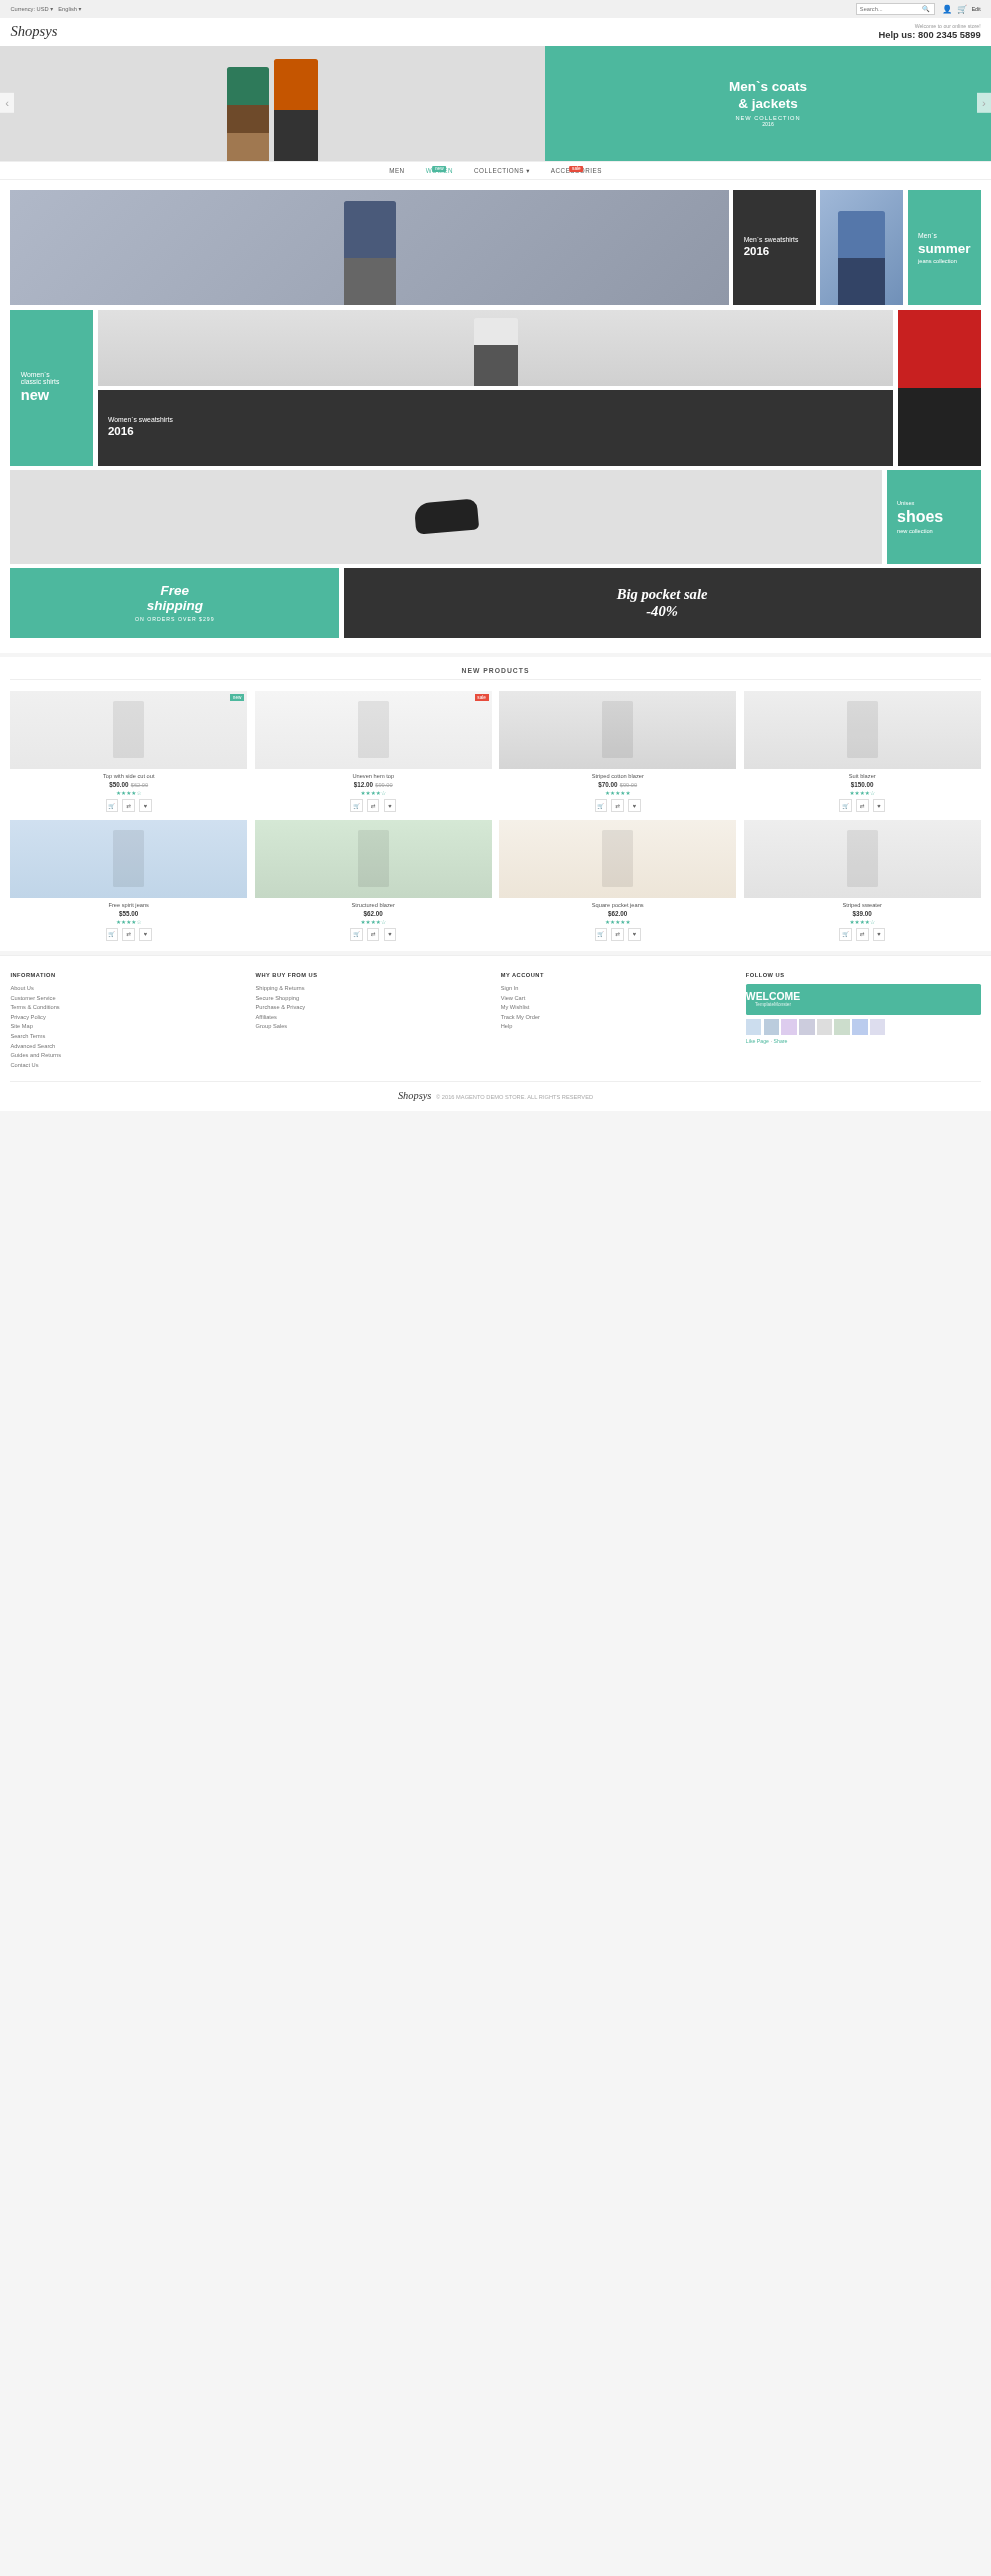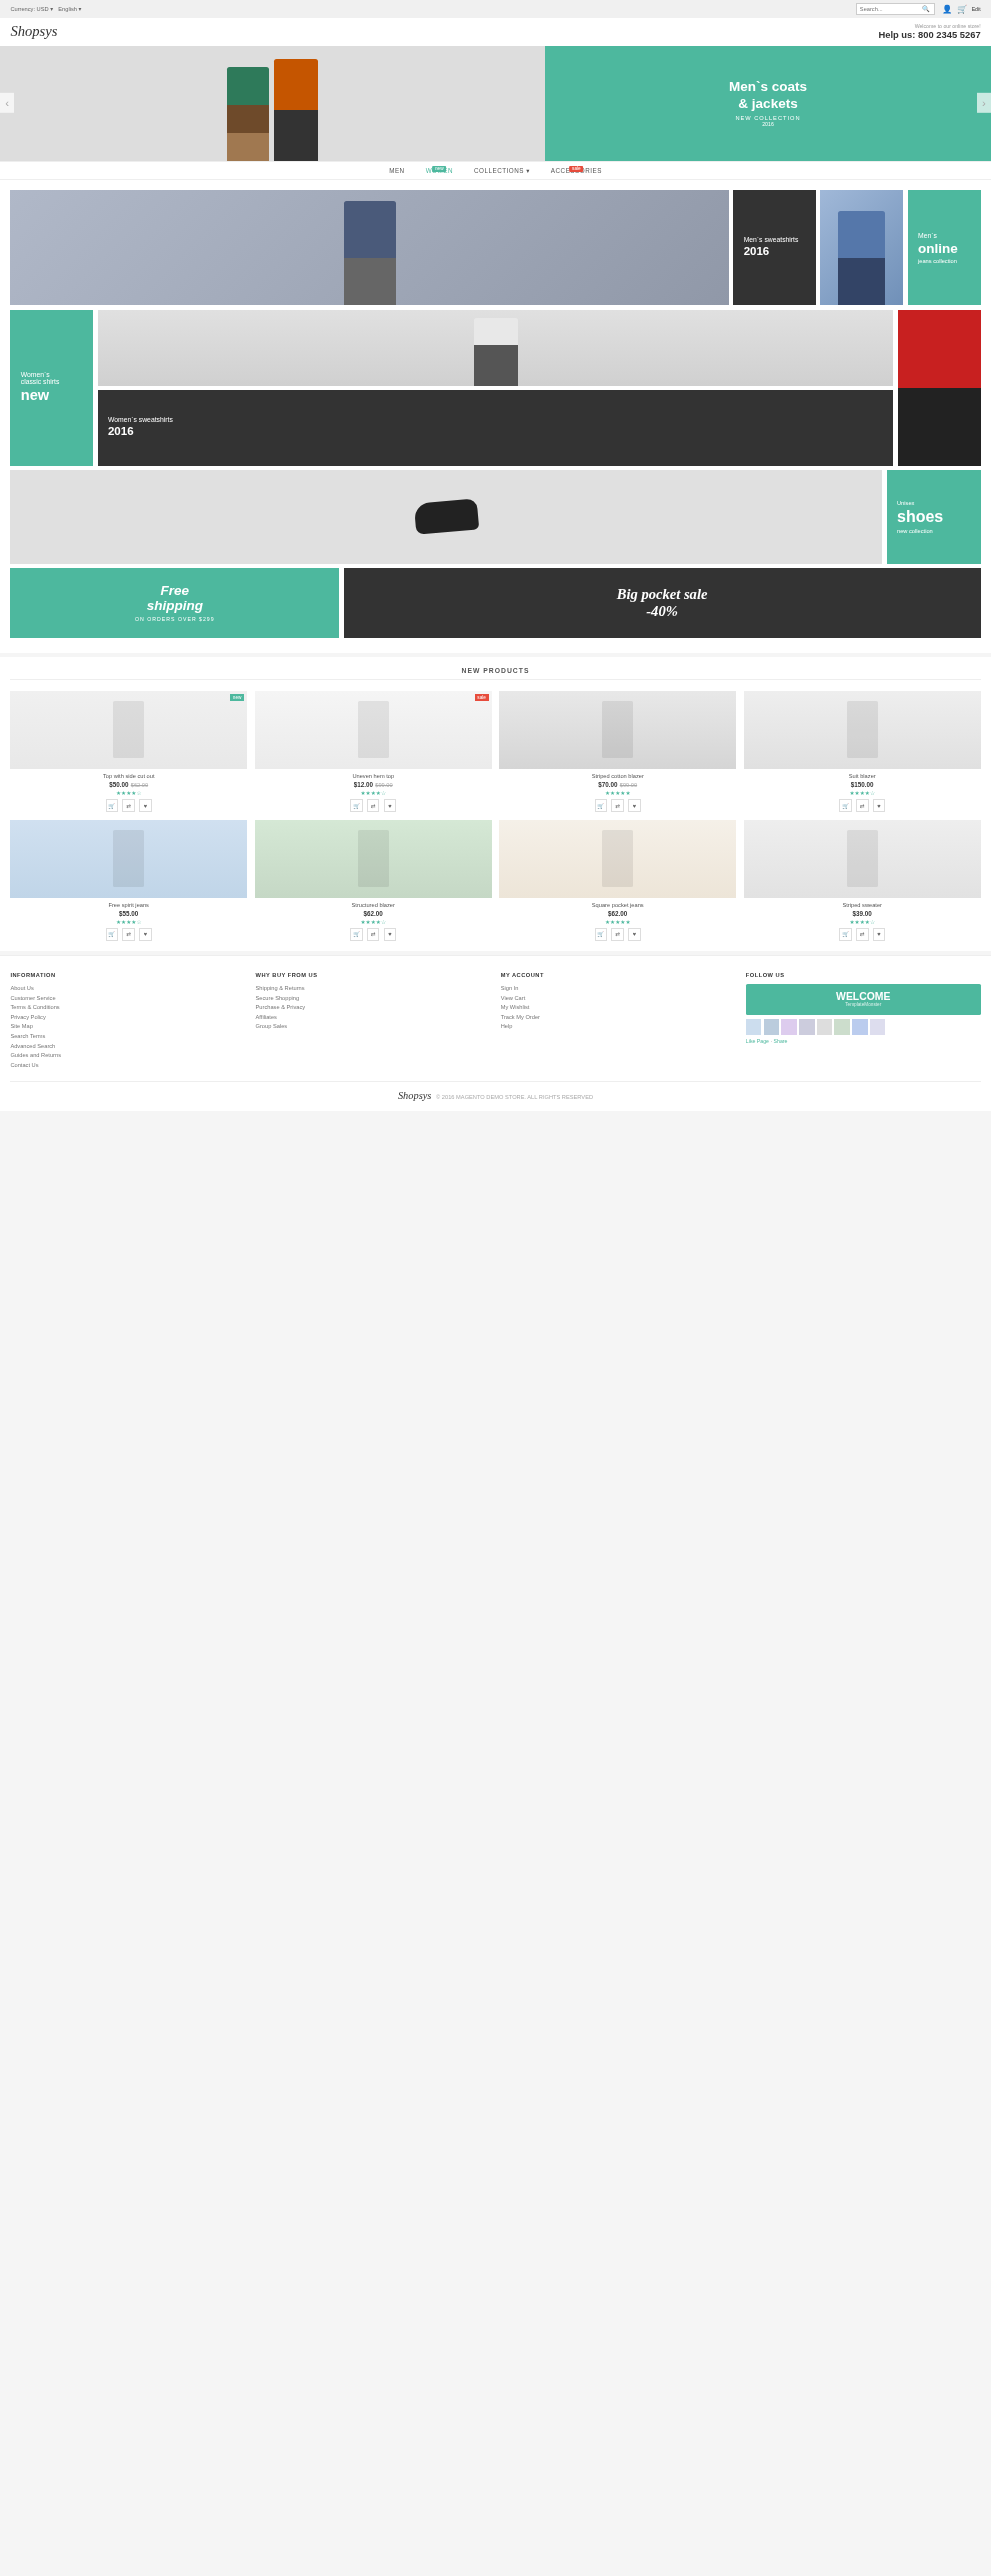--- a/index.html
+++ b/index.html
@@ -85,21 +85,21 @@
     .p-img-7 { background: linear-gradient(180deg, #f5f0e8 0%, #ede5d8 100%); }
     .p-img-8 { background: linear-gradient(180deg, #eeeeee 0%, #e2e2e2 100%); }
 
     
     footer { background: #fff; border-top: 0.5px solid #eee; padding: 15.6px 10.4px 10.4px; margin-top: 4.2px; }
     .footer-grid { display: grid; grid-template-columns: 1fr 1fr 1fr 1fr; gap: 10.4px; }
     .footer-col h4 { font-size: 5.7px; font-weight: bold; text-transform: uppercase; letter-spacing: 0.5px; color: #333; margin-bottom: 6.3px; }
     .footer-col ul { list-style: none; }
     .footer-col ul li { margin-bottom: 2.6px; }
     .footer-col ul li a { text-decoration: none; color: #777; font-size: 5.7px; }
-    .footer-follow-img { background: #4db89e; color: #fff; width: 100%; height: 31px; display: flex; align-items: center; justify-content: center; font-size: 5.7px; text-align: center; margin-bottom: 4.2px; border-radius: 1.6px; }
+    .footer-follow-img { background: #4db89e; color: #fff; width: 100%; height: 31px; display: flex; align-items: center; justify-content: flex-start; font-size: 5.7px; text-align: center; margin-bottom: 4.2px; border-radius: 1.6px; }
     .footer-social-row { display: flex; gap: 2.1px; flex-wrap: wrap; }
     .footer-social-thumb { width: 15.6px; height: 15.6px; background: #ddd; }
     .footer-bottom { text-align: center; margin-top: 10.4px; padding-top: 7.8px; border-top: 0.5px solid #eee; font-size: 5.7px; color: #aaa; }
     .footer-logo { font-family: Georgia, serif; font-style: italic; font-size: 10.4px; color: #333; margin-right: 3.1px; }
 
     
     .figure-man1 { width: 42px; height: 94px; background: linear-gradient(180deg, #2e7a5a 0 40%, #6e4a2a 40% 70%, #a07850 70%); border-radius: 2.6px 2.6px 0 0; }
     .figure-man2 { width: 44px; height: 102px; background: linear-gradient(180deg, #c55500 0 50%, #333 50%); border-radius: 2.6px 2.6px 0 0; }
   </style>
 </head>
@@ -126,21 +126,21 @@
     </div>
   </div>
 </div>
 
 <div class="header">
   <div class="logo">Shopsys</div>
   <div class="header-contact">
     <div>Welcome to our online store!</div>
     <div class="phone">
       <span>Help us:</span>
-      <span>800 2345 5267</span>
+      <span>800 2345 5899</span>
     </div>
   </div>
 </div>
 
 <div class="hero">
   <div class="hero-inner">
     <div class="hero-img-area">
       <div class="model-placeholder">
         <div class="figure-man1"></div>
         <div class="figure-man2"></div>
@@ -194,21 +194,21 @@
       <h2>2016</h2>
     </div>
     <div class="grid-cell" style="background:#d0d8e8; min-height:115px; flex:0 0 83px;">
 
       <div style="width:100%; height:100%; background: linear-gradient(135deg, #a0b8d8 0%, #7090b8 100%); display:flex; align-items:flex-end; justify-content:center;">
         <div style="width:47px; height:94px; background:linear-gradient(180deg, #5577aa 0 50%, #334466 50%); border-radius:2.6px 2.6px 0 0;"></div>
       </div>
     </div>
     <div class="grid-cell teal" style="min-height:115px; flex:0 0 73px;">
       <h3>Men`s</h3>
-      <h2 style="font-size:13.5px;">online</h2>
+      <h2 style="font-size:13.5px;">summer</h2>
       <p>jeans collection</p>
     </div>
   </div>
 
   <div class="grid-row">
 
     <div class="grid-cell teal" style="flex:0 0 83px; min-height:156px; flex-direction:column; justify-content:center;">
       <p style="font-size:6.8px;">Women`s<br>classic shirts</p>
       <h2 style="font-size:14.6px; margin-top:2.1px;">new</h2>
     </div>

